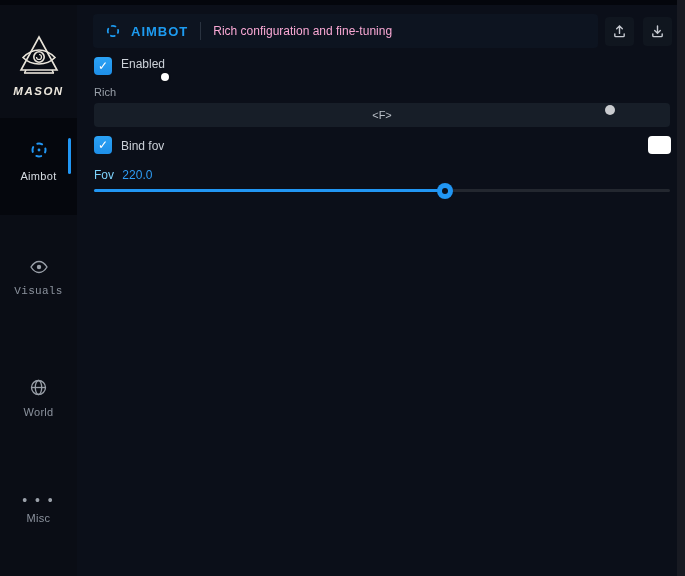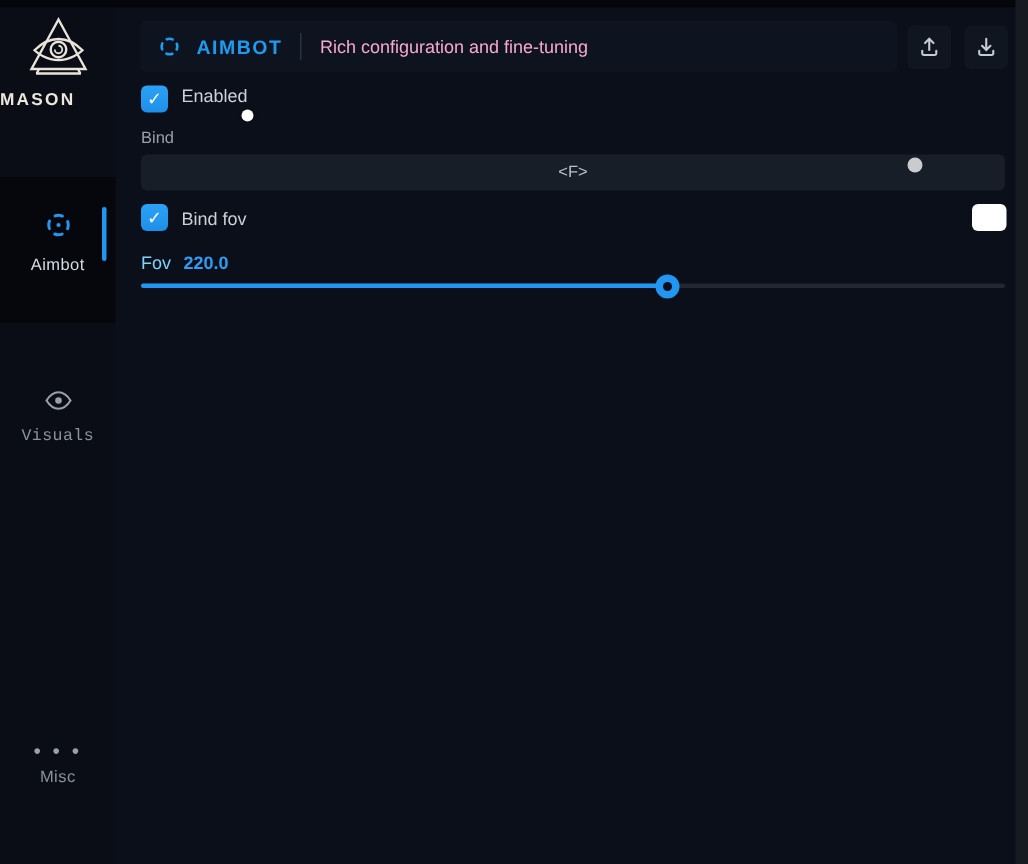--- a/index.html
+++ b/index.html
@@ -9,21 +9,21 @@
     background: #0b0f19;
     position: relative;
     overflow: hidden;
     color: #ccd1d8;
   }
   .top-strip { position:absolute; left:0; top:0; width:685px; height:5px; background:#04060c; }
   .right-strip { position:absolute; left:677px; top:0; width:8px; height:576px; background:#181a22; }
 
   
   .sidebar { position:absolute; left:0; top:5px; width:77px; height:571px; background:#0a0d15; }
-  .logo { position:absolute; left:0; top:4px; width:77px; text-align:left; }
+  .logo { position:absolute; left:0; top:28px; width:77px; text-align:center;font-style:italic; }
   .logo svg { display:block; margin:0 auto; }
   .logo-text { display:block; margin-top:4px; font-size:11.5px; font-weight:bold; letter-spacing:1.5px; color:#ece7dd; }
 
   .nav-item { position:absolute; left:0; width:77px; text-align:center; cursor:pointer; }
   .nav-item .nav-icon { display:block; margin:0 auto 6px auto; }
   .nav-item .nav-label { display:block; font-size:11px; color:#8b929d; letter-spacing:0.3px; }
   .nav-item.active { background:#05070d; }
   .nav-item.active .nav-label { color:#d7dce2; }
   .nav-indicator { position:absolute; right:6.5px; top:20px; width:2.5px; height:36px; background:#2196f3; border-radius:2px; }
   .ellipsis-glyph { font-size:14px; color:#9aa0a9; letter-spacing:2px; line-height:10px; display:block; margin-bottom:7px; }
@@ -61,21 +61,21 @@
     display:flex; align-items:center; justify-content:center;
     font-size:11px; color:#b9bfc7; cursor:pointer;
   }
   .input-dot { position:absolute; left:605px; top:105px; width:10px; height:10px; border-radius:50%; background:#c9cbcf; }
   .cursor-dot { position:absolute; left:161px; top:73px; width:8px; height:8px; border-radius:50%; background:#ffffff; box-shadow:0 0 2px rgba(0,0,0,.6); }
 
   .color-swatch { position:absolute; left:648px; top:136px; width:23px; height:18px; border-radius:4px; background:#ffffff; cursor:pointer; }
 
   .fov-line { position:absolute; left:94px; top:168px; font-size:12px; }
   .fov-name { color:#7dd3fc; }
-  .fov-value { color:#2e9cf4; font-weight:bold; margin-left:5px;text-align:center; }
+  .fov-value { color:#2e9cf4; font-weight:normal; margin-left:5px;text-align:center; }
 
   .slider-track { position:absolute; left:94px; top:189px; width:576px; height:3px; background:#23272f; border-radius:2px; cursor:pointer; }
   .slider-fill { position:absolute; left:0; top:0; height:3px; background:#2196f3; border-radius:2px; }
   .slider-handle {
     position:absolute; top:50%; width:16px; height:16px; border-radius:50%;
     background:#2196f3; transform:translate(-50%,-50%);
     display:flex; align-items:center; justify-content:center; cursor:grab;
   }
   .slider-handle::after { content:""; width:6px; height:6px; border-radius:50%; background:#0a0f1a; display:block; }
 </style>
@@ -115,20 +115,30 @@
   <div class="nav-item" style="top:255px; height:50px;font-family:Liberation Mono, monospace;">
     <span class="nav-icon" style="display:inline-block;">
       <svg width="18" height="14" viewBox="0 0 18 14" fill="none" stroke="#9aa0a9" stroke-width="1.4">
         <path d="M1 7 C3.5 3 6 1.5 9 1.5 C12 1.5 14.5 3 17 7 C14.5 11 12 12.5 9 12.5 C6 12.5 3.5 11 1 7 Z"></path>
         <circle cx="9" cy="7" r="2.2" fill="#9aa0a9" stroke="none"></circle>
       </svg>
     </span>
     <span class="nav-label">Visuals</span>
   </div>
 
+  <div class="nav-item" style="top:374px; height:50px;">
+    <span class="nav-icon" style="display:inline-block;">
+      <svg width="17" height="17" viewBox="0 0 17 17" fill="none" stroke="#9aa0a9" stroke-width="1.3">
+        <circle cx="8.5" cy="8.5" r="7"></circle>
+        <path d="M1.5 8.5 H15.5"></path>
+        <ellipse cx="8.5" cy="8.5" rx="3.2" ry="7"></ellipse>
+      </svg>
+    </span>
+    <span class="nav-label">World</span>
+  </div>
 
   <div class="nav-item" style="top:490px; height:50px;">
     <span class="ellipsis-glyph">• • •</span>
     <span class="nav-label">Misc</span>
   </div>
 </div>
 
 <div class="header-panel">
   <span style="display:flex;">
     <svg width="16" height="16" viewBox="0 0 20 20" fill="none" stroke="#1d9bf0" stroke-width="2.2" stroke-linecap="round">
@@ -157,21 +167,21 @@
   </span>
 </div>
 
 <div class="checkbox" style="left:94px; top:57px;">
   <span>✓</span>
 </div>
 <span class="row-label" style="left:121px; top:57px;">Enabled</span>
 
 <div class="cursor-dot"></div>
 
-<span class="muted-label" style="left:94px; top:86px;">Bind</span>
+<span class="muted-label" style="left:94px; top:86px;">Rich</span>
 
 <div class="bind-input">
   <span>&lt;F&gt;</span>
 </div>
 <div class="input-dot"></div>
 
 <div class="checkbox" style="left:94px; top:136px;">
   <span>✓</span>
 </div>
 <span class="row-label" style="left:121px; top:139px;">Bind fov</span>

